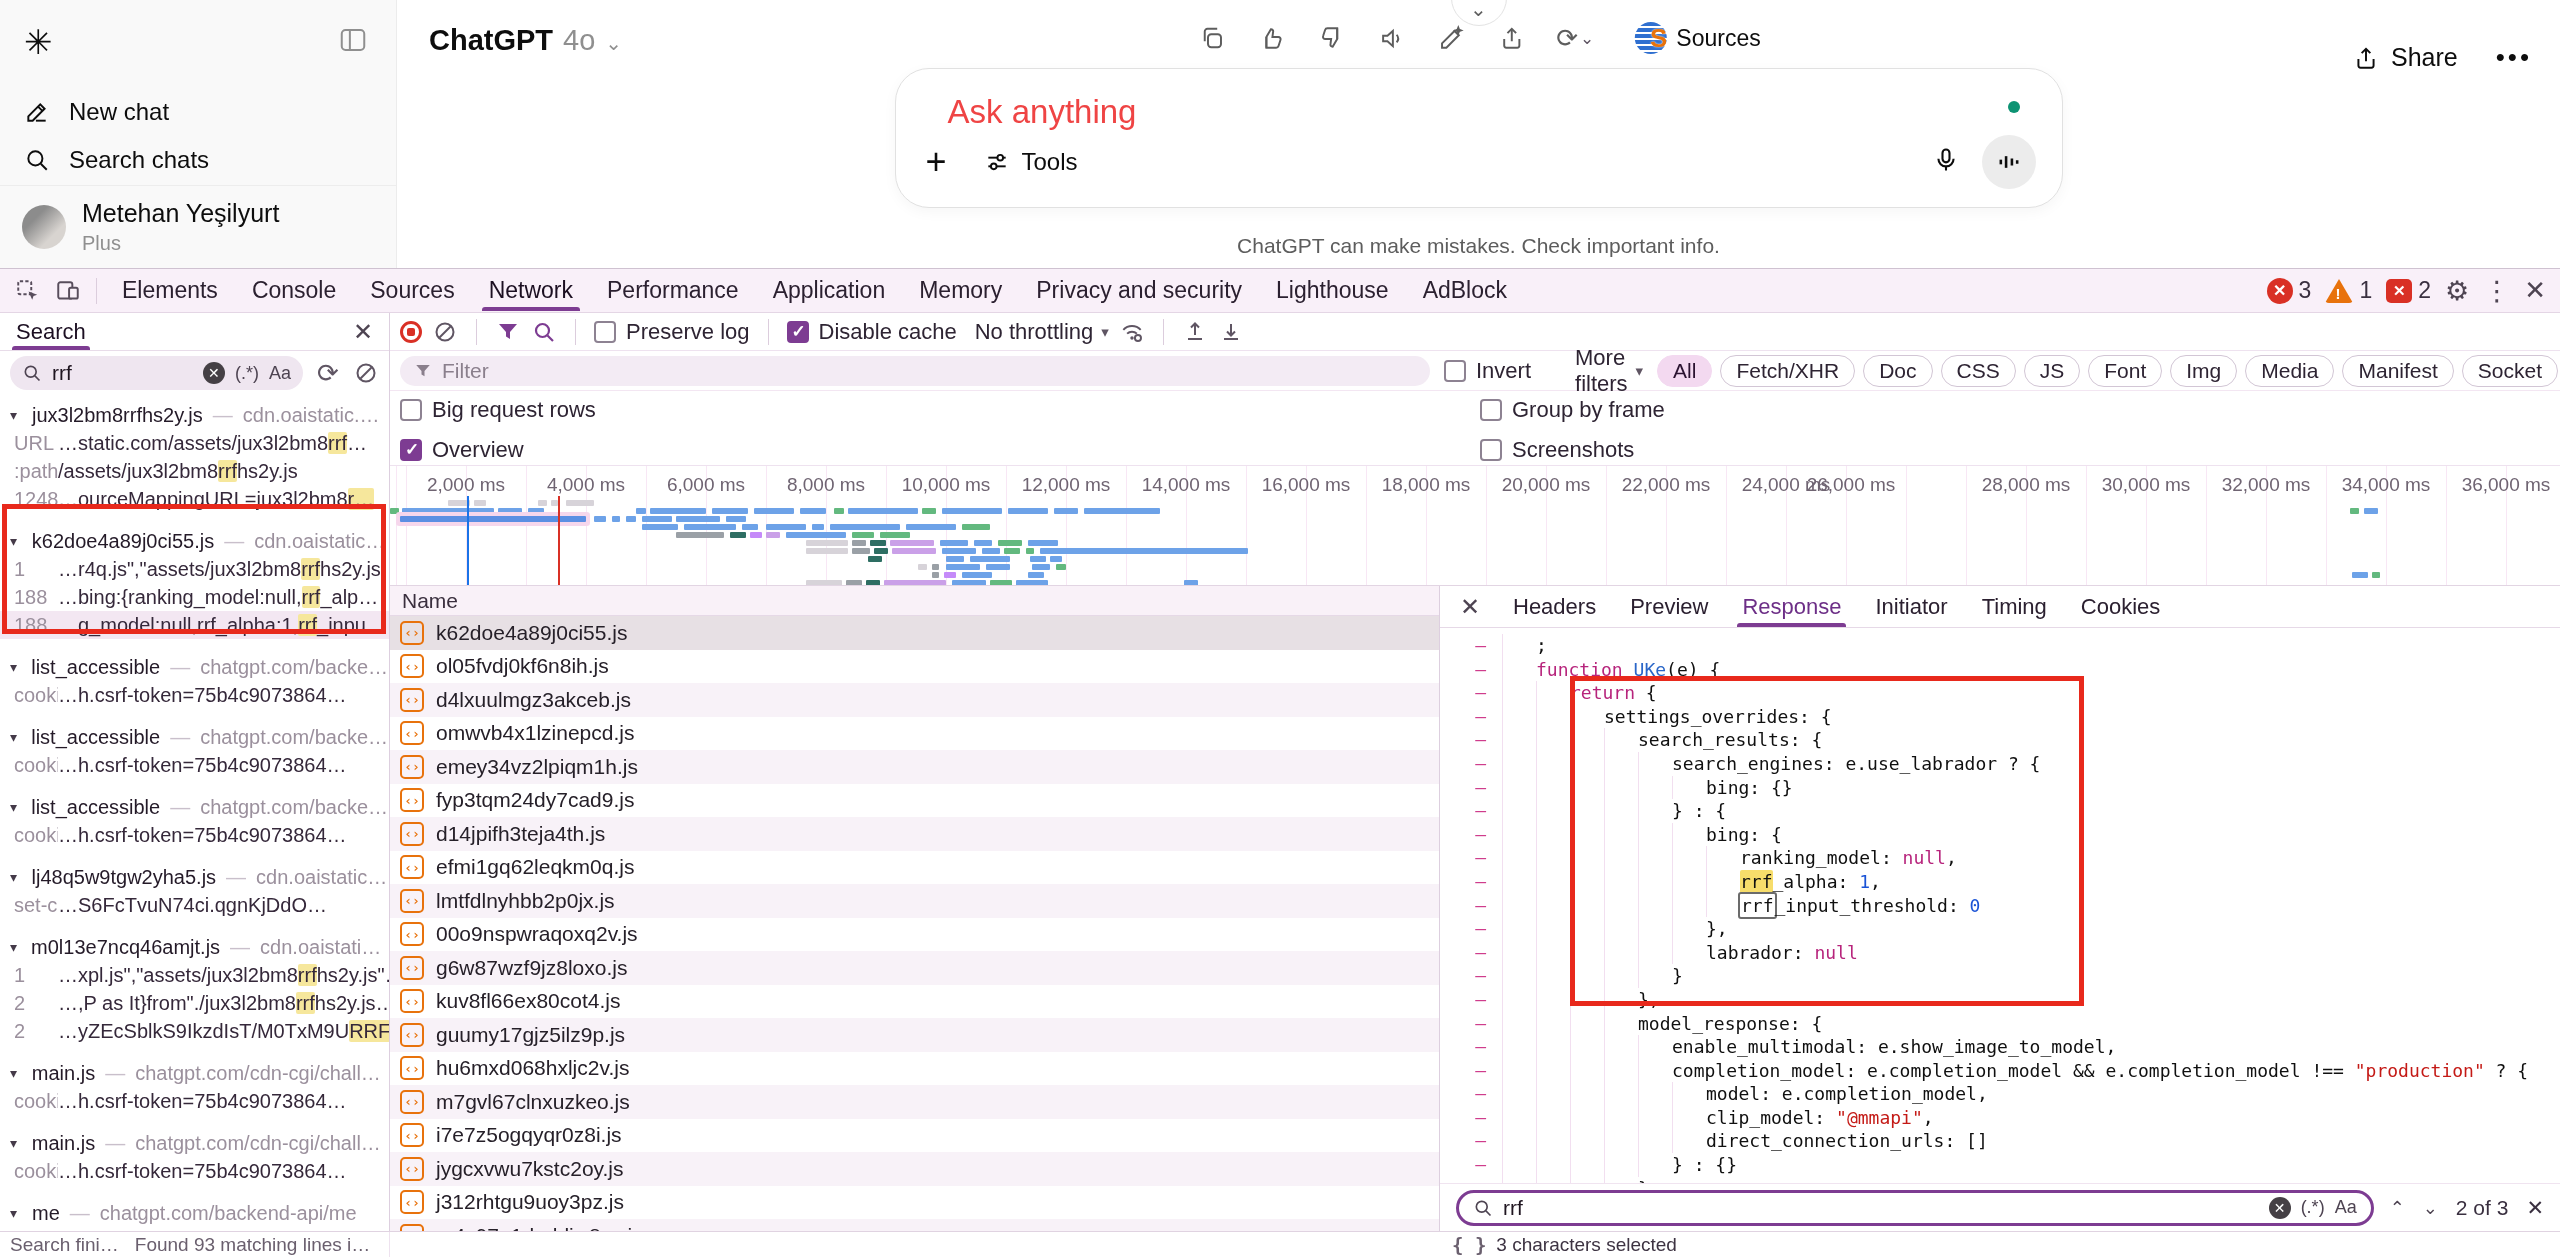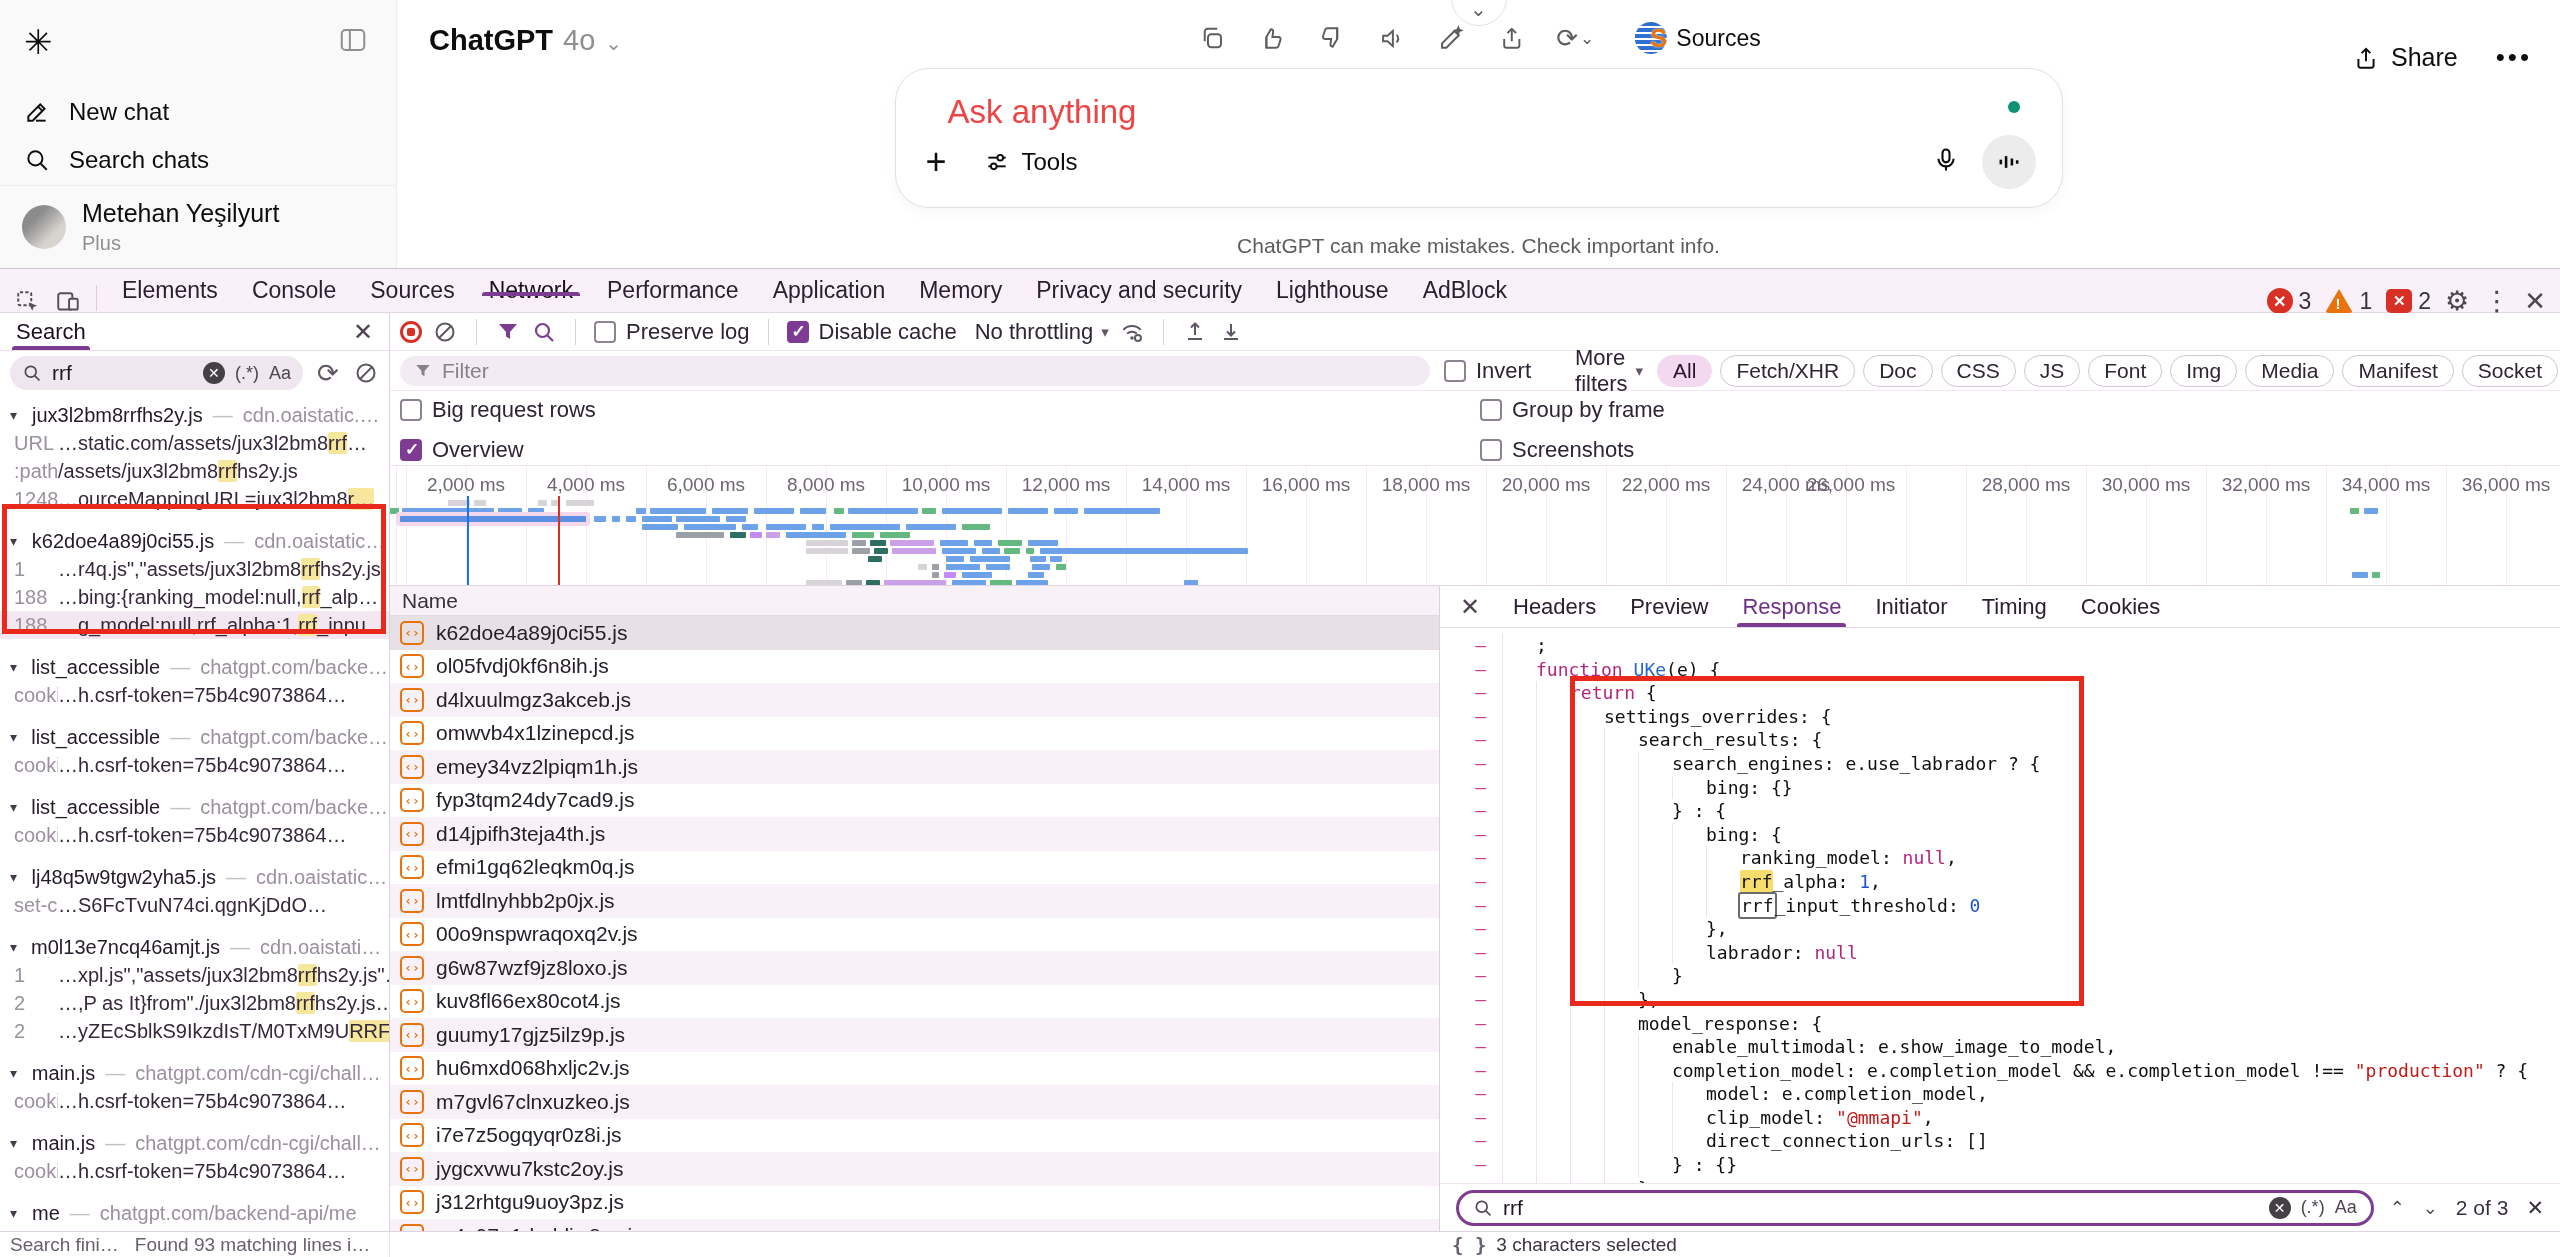--- a/index.html
+++ b/index.html
@@ -38,21 +38,21 @@
   .ask{position:absolute;left:52px;top:24px;font-size:33px;color:#ef4444}
   .gdot{position:absolute;right:42px;top:32px;width:12px;height:12px;border-radius:50%;background:#0d9373}
   .comp-bot{position:absolute;left:30px;right:26px;bottom:18px;display:flex;align-items:center}
   .plusbtn{font-size:36px;color:#0d0d0d;font-weight:300;width:44px}
   .toolsbtn{display:flex;align-items:center;gap:12px;font-size:24px;color:#0d0d0d;margin-left:14px}
   .comp-right{margin-left:auto;display:flex;align-items:center;gap:22px}
   .voicebtn{width:54px;height:54px;border-radius:50%;background:#ececec;display:flex;align-items:center;justify-content:center}
   .disclaimer{position:absolute;left:50%;top:234px;transform:translateX(-50%);font-size:21px;color:#5d5d5d;white-space:nowrap}
   
   .devtools{position:relative;height:989px;border-top:1px solid #cfc2d1;background:#fff}
-  .dt-tabbar{height:44px;background:#f9f0f9;border-bottom:1px solid #e4d6e5;display:flex;align-items:flex-start;padding:16px 8px}
+  .dt-tabbar{height:44px;background:#f9f0f9;border-bottom:1px solid #e4d6e5;display:flex;align-items:center;padding:1px 8px}
   .dt-ticon{width:40px;height:34px;display:flex;align-items:center;justify-content:center;color:#584d5c}
   .dt-ticon svg{stroke:#584d5c}
   .dt-sep{width:1px;height:26px;background:#dccddd;margin:0 8px}
   .dt-tabs{display:flex;align-items:center;height:100%}
   .dt-tab{position:relative;height:100%;display:flex;align-items:center;padding:0 17px;font-size:23px;color:#2b2030}
   .dt-tab.active{color:#1c0f22;font-weight:500}
   .dt-tab.active:after{content:"";position:absolute;left:10px;right:10px;bottom:0;height:4px;border-radius:3px 3px 0 0;background:#7d3c92}
   .dt-right{margin-left:auto;display:flex;align-items:center;gap:14px;padding-right:6px}
   .badge{display:flex;align-items:center;gap:6px;font-size:23px;color:#3a3040}
   .bicon{width:26px;height:26px;border-radius:50%;display:flex;align-items:center;justify-content:center;color:#fff;font-size:16px;font-weight:bold}

